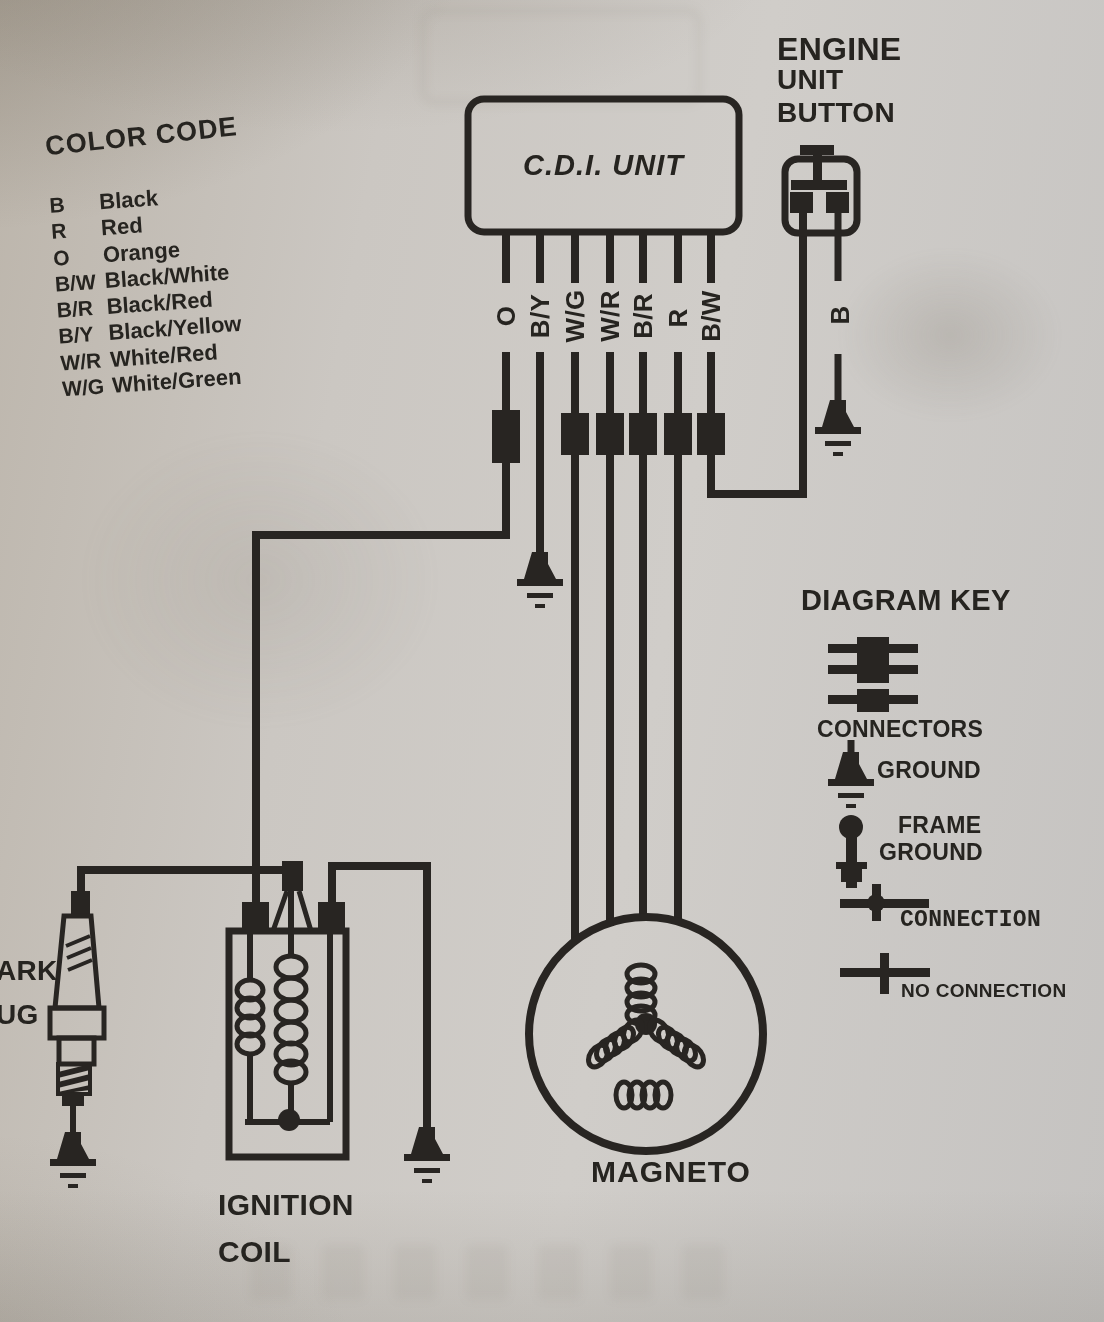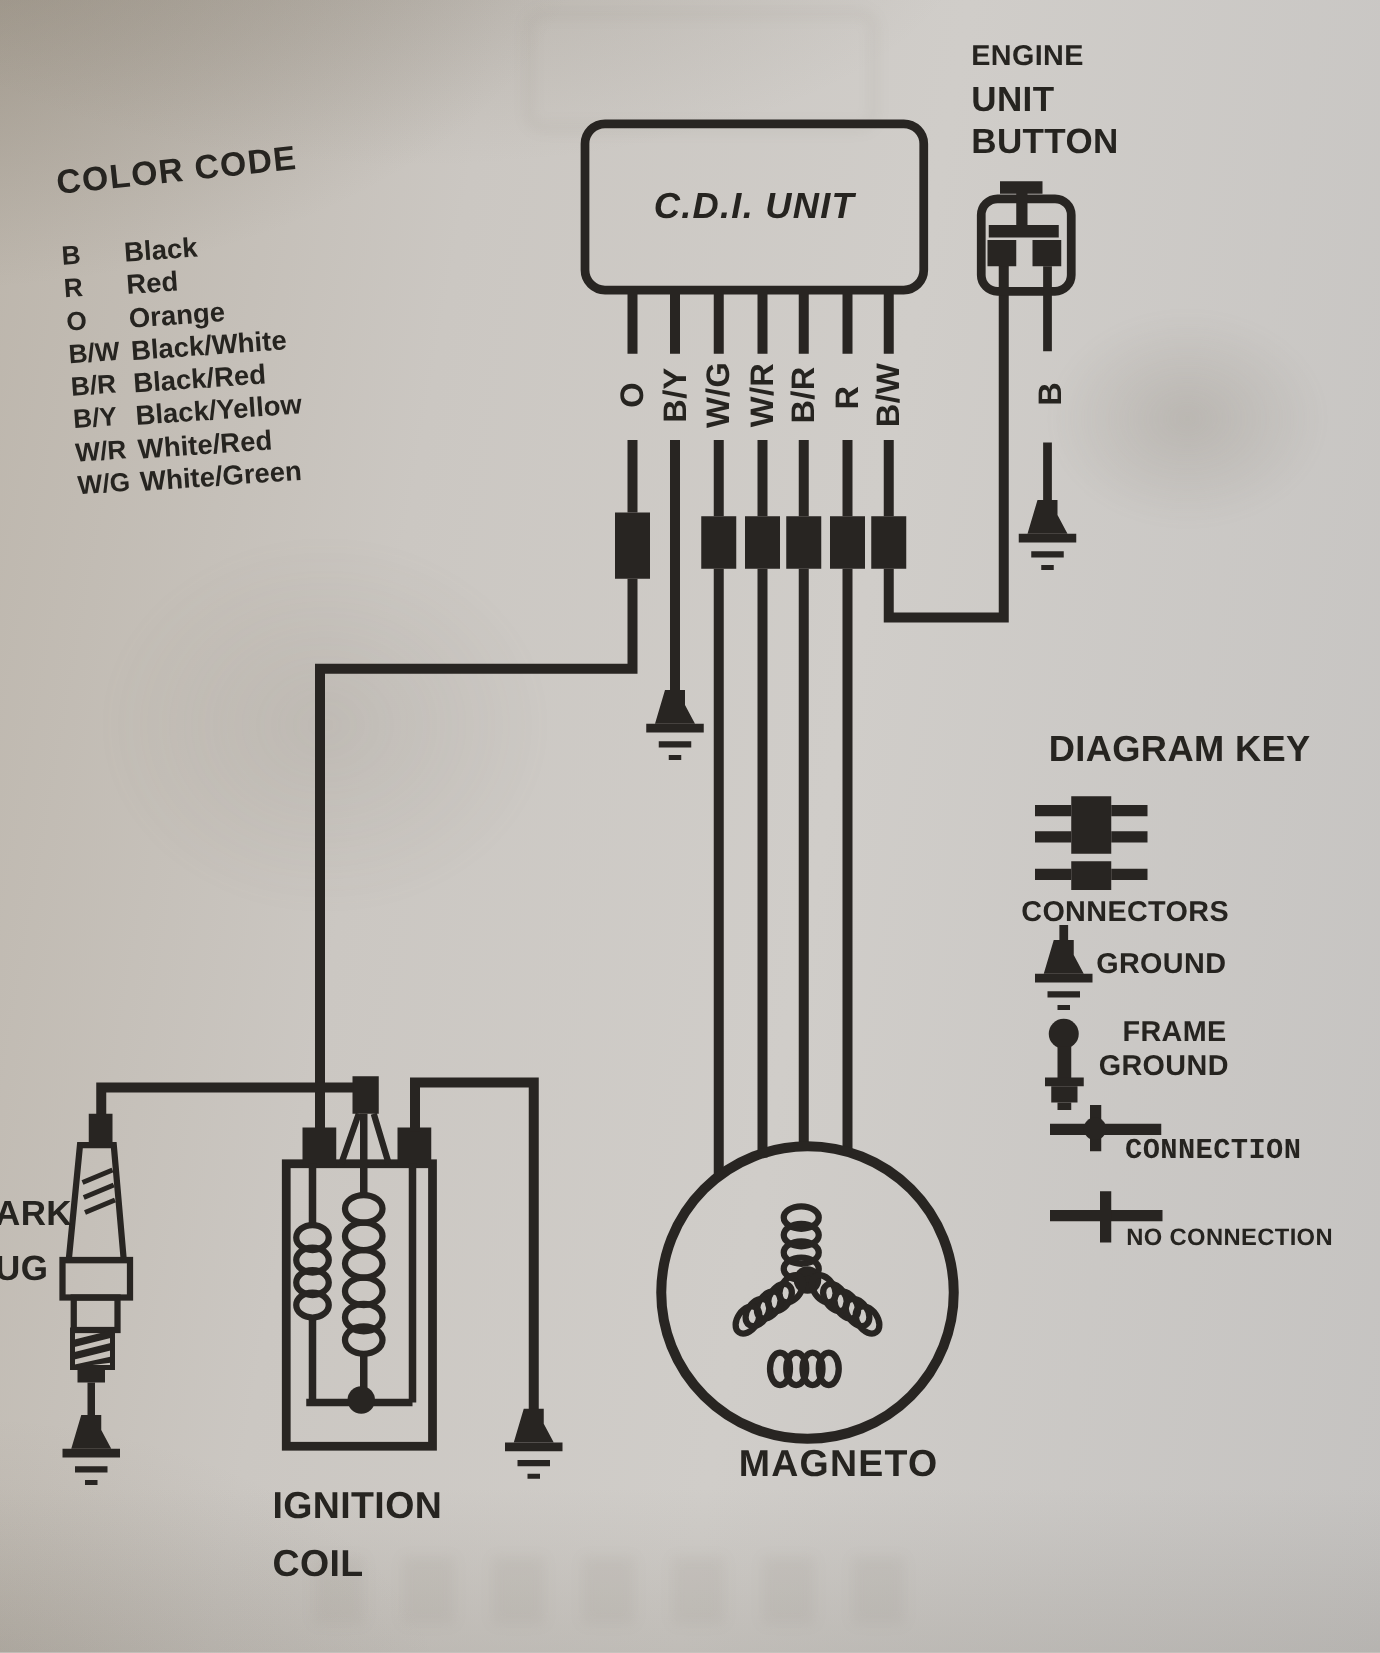--- a/index.html
+++ b/index.html
@@ -252,25 +252,25 @@
 
 <div class="t wl" style="left:506px;top:316px;">O</div>
 <div class="t wl" style="left:540px;top:316px;">B/Y</div>
 <div class="t wl" style="left:575px;top:316px;">W/G</div>
 <div class="t wl" style="left:610px;top:316px;">W/R</div>
 <div class="t wl" style="left:643px;top:316px;">B/R</div>
 <div class="t wl" style="left:678px;top:318px;">R</div>
 <div class="t wl" style="left:711px;top:316px;">B/W</div>
 <div class="t wl" style="left:840px;top:315px;">B</div>
 
-<div class="t" style="left:777px;top:31px;font-size:23px;">ENGINE</div>
+<div class="t" style="left:777px;top:31px;font-size:32px;">ENGINE</div>
 <div class="t" style="left:777px;top:64px;font-size:28px;">UNIT</div>
 <div class="t" style="left:777px;top:97px;font-size:28px;">BUTTON</div>
 
-<div class="t" style="left:801px;top:584px;font-size:29px;margin-left:38px;">DIAGRAM KEY</div>
+<div class="t" style="left:801px;top:584px;font-size:29px;">DIAGRAM KEY</div>
 <div class="t" style="left:817px;top:716px;font-size:23px;">CONNECTORS</div>
 <div class="t" style="left:877px;top:757px;font-size:23px;">GROUND</div>
 <div class="t" style="left:898px;top:812px;font-size:23px;">FRAME</div>
 <div class="t" style="left:879px;top:839px;font-size:23px;">GROUND</div>
 <div class="t" style="left:900px;top:907px;font-size:23px;font-family:Liberation Mono, monospace;">CONNECTION</div>
 <div class="t" style="left:901px;top:980px;font-size:19px;">NO CONNECTION</div>
 
 <div class="t" style="left:-4px;top:955px;font-size:28px;">ARK</div>
 <div class="t" style="left:-4px;top:999px;font-size:28px;">UG</div>
 

